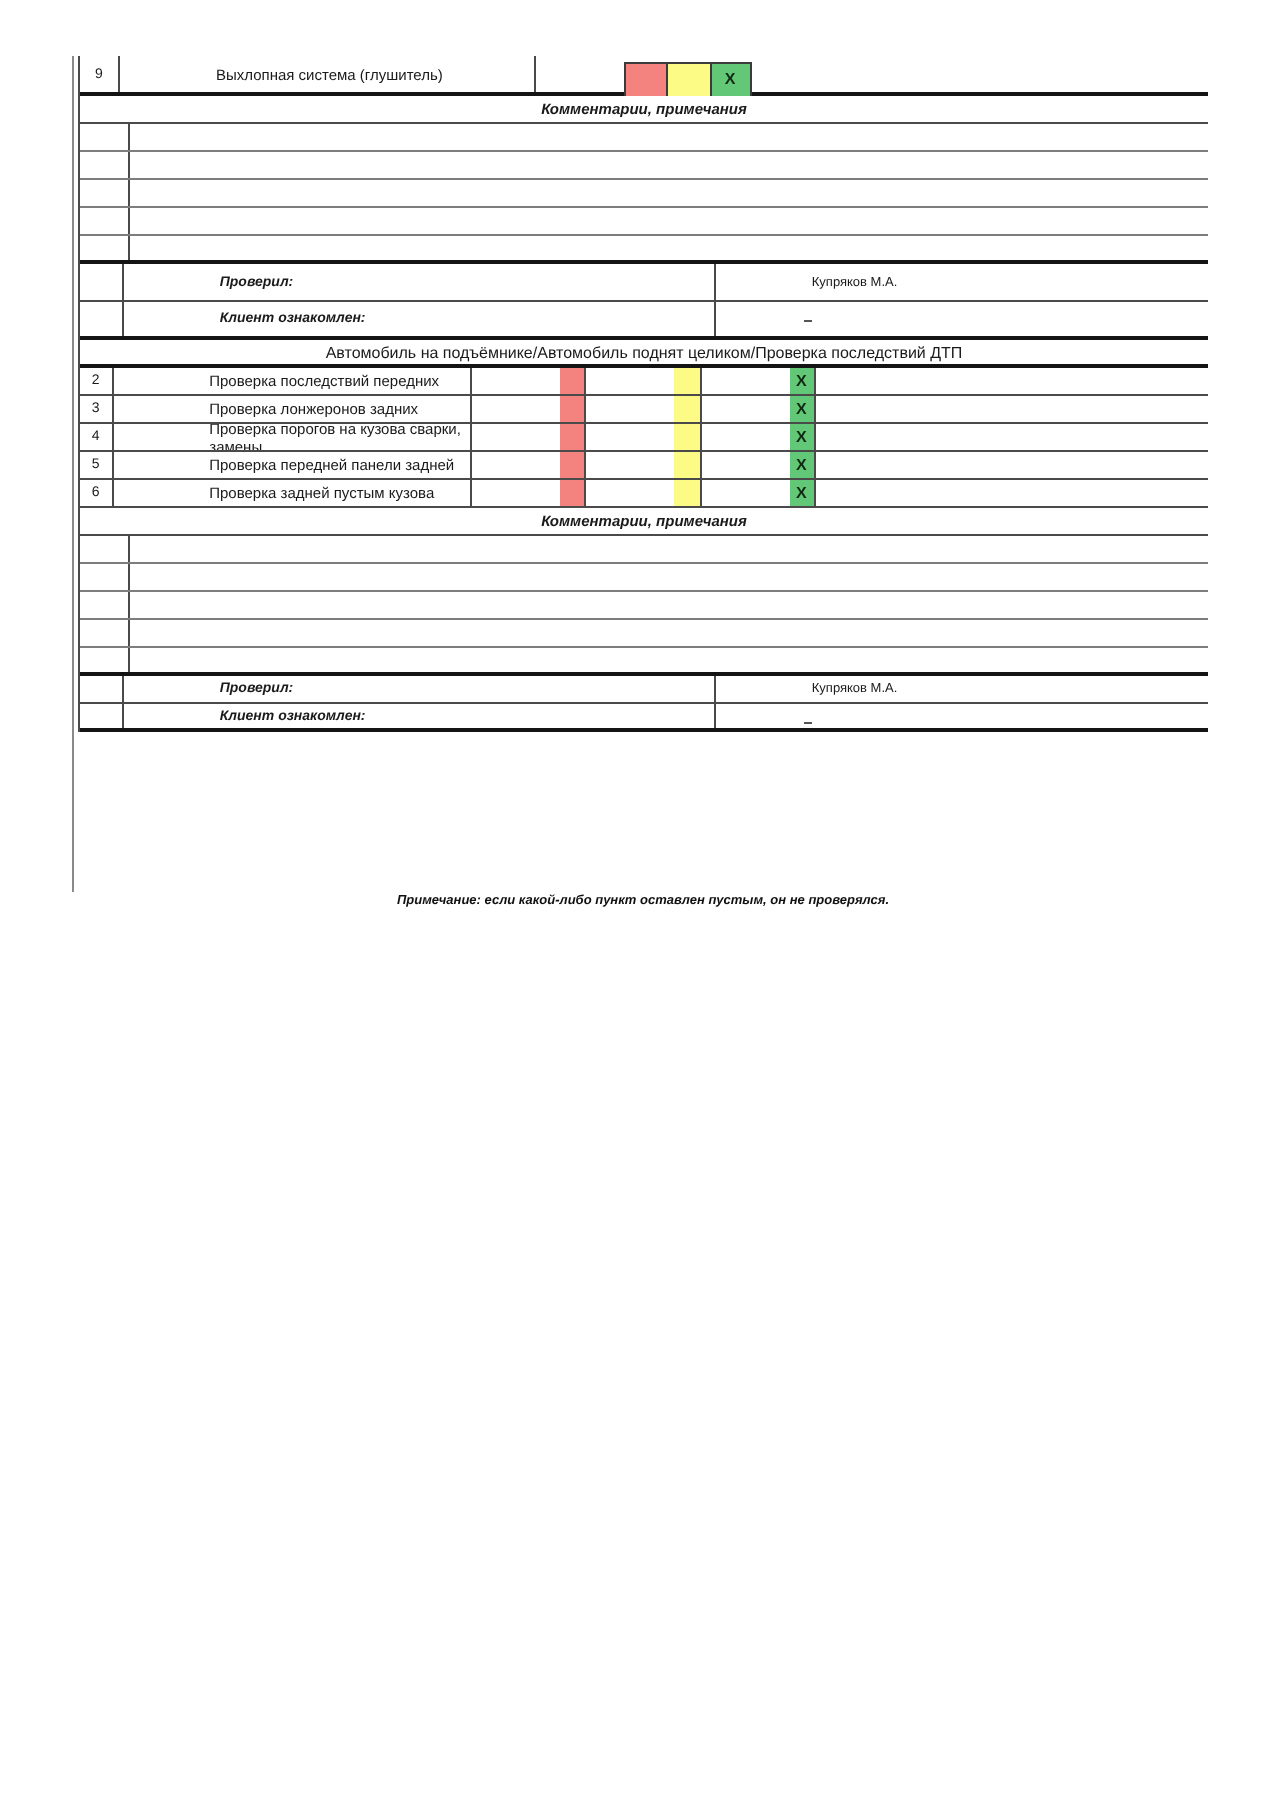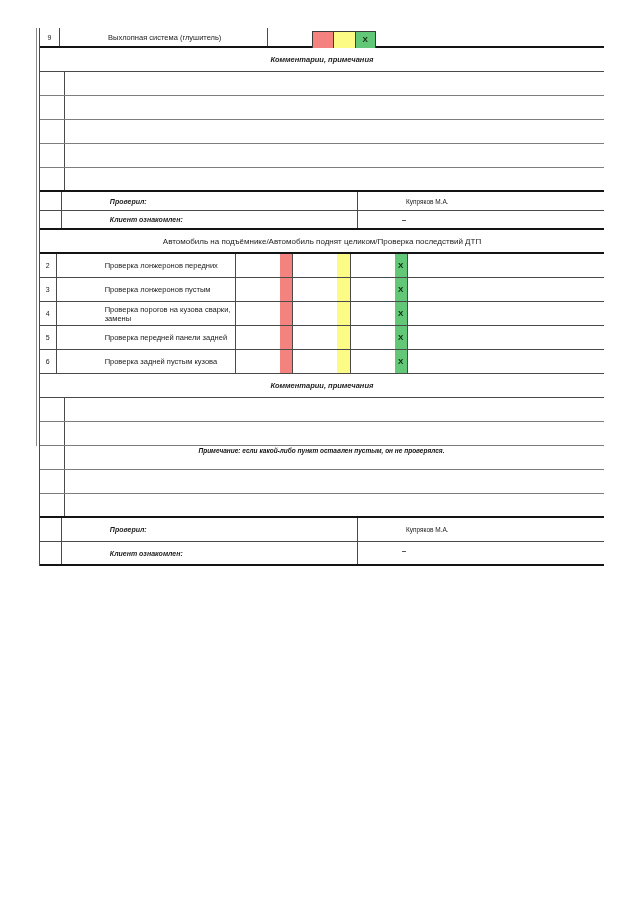--- a/index.html
+++ b/index.html
@@ -15,21 +15,21 @@
   .row.gray-sep{border-bottom:1px solid #7d7d7d;}
   .row.thick{border-bottom:2px solid #141414;}
   .c{box-sizing:border-box;border-right:1px solid #4a4a4a;display:flex;align-items:center;overflow:hidden;}
   .c.noline{border-right:none;}
   .num{width:27px;justify-content:center;font-size:7px;}
   .desc{width:222px;padding-left:4px;font-size:7.5px;}
   .chipcell{width:21px;justify-content:center;}
   .chipcell.mid{width:22px;}
   .rightcell{width:251px;padding-left:4px;font-size:6.5px;}
 
-  .h20{height:20px;} .h18{height:24px;} .h19{height:19px;}
+  .h20{height:20px;} .h18{height:14px;} .h19{height:19px;}
 
   .red-bg{background:#f48380;}
   .yellow-bg{background:#fbfb85;}
   .green-bg{background:#62c777;}
   .markx{font-size:8px;font-weight:bold;color:#102a12;line-height:1;}
 
   
   .row.open-top{border-top:none;}
   .chipwrap{display:flex;width:64px;box-sizing:border-box;}
   .chip{box-sizing:border-box;height:17px;margin-top:3px;border:1px solid #3b3b3b;border-right:none;border-bottom:none;
@@ -105,31 +105,31 @@
         <span class="tickmark"></span>
       </div>
     </div>
 
     <div class="row h18 thick">
       <div class="c sectitle noline">Автомобиль на подъёмнике/Автомобиль поднят целиком/Проверка последствий ДТП</div>
     </div>
 
     <div class="row h18">
       <div class="c num">2</div>
-      <div class="c desc">Проверка лонжеронов передних</div>
+      <div class="c desc">Проверка последствий передних</div>
       <div class="c chipcell red-bg"></div>
       <div class="c chipcell mid yellow-bg"></div>
       <div class="c chipcell green-bg">
         <span class="markx">X</span>
       </div>
       <div class="c rightcell noline"></div>
     </div>
     <div class="row h18">
       <div class="c num">3</div>
-      <div class="c desc">Проверка лонжеронов пустым</div>
+      <div class="c desc">Проверка лонжеронов задних</div>
       <div class="c chipcell red-bg"></div>
       <div class="c chipcell mid yellow-bg"></div>
       <div class="c chipcell green-bg">
         <span class="markx">X</span>
       </div>
       <div class="c rightcell noline"></div>
     </div>
     <div class="row h18">
       <div class="c num">4</div>
       <div class="c desc">Проверка порогов на кузова сварки, замены</div>

